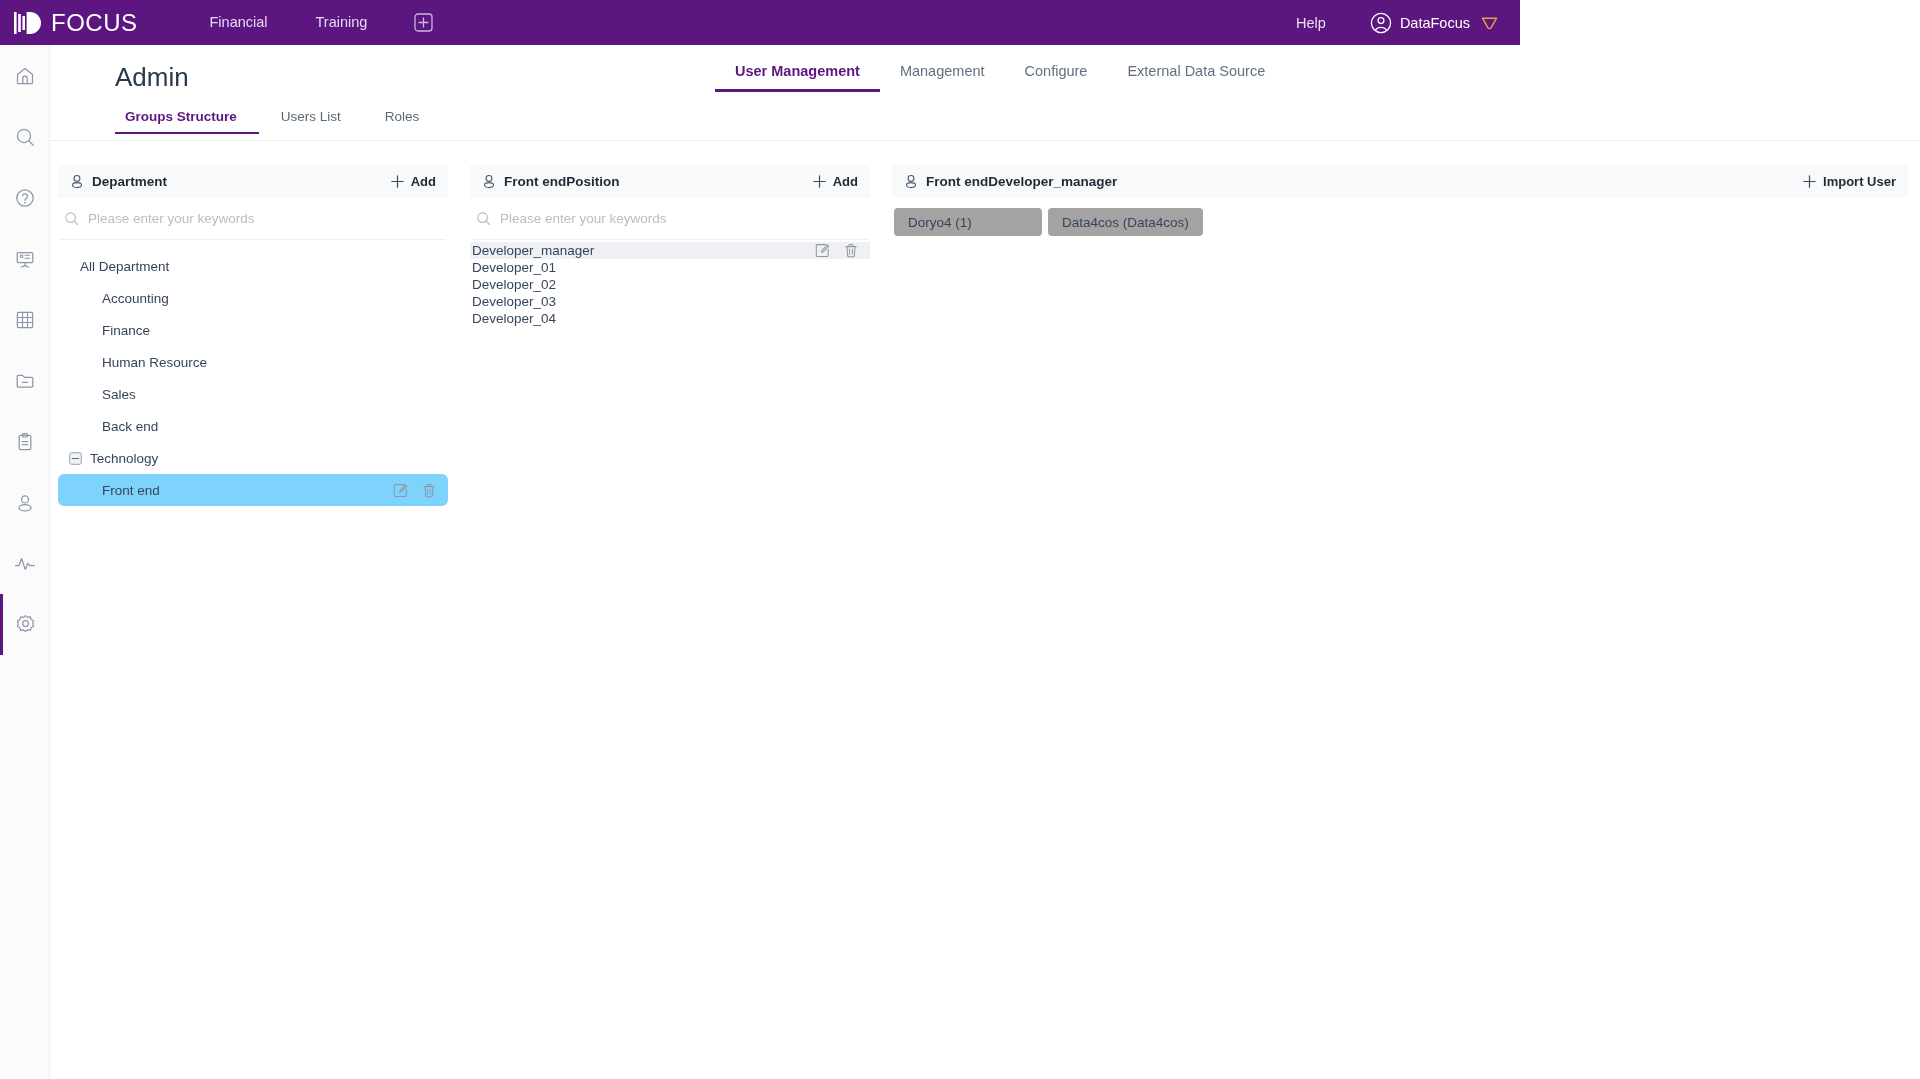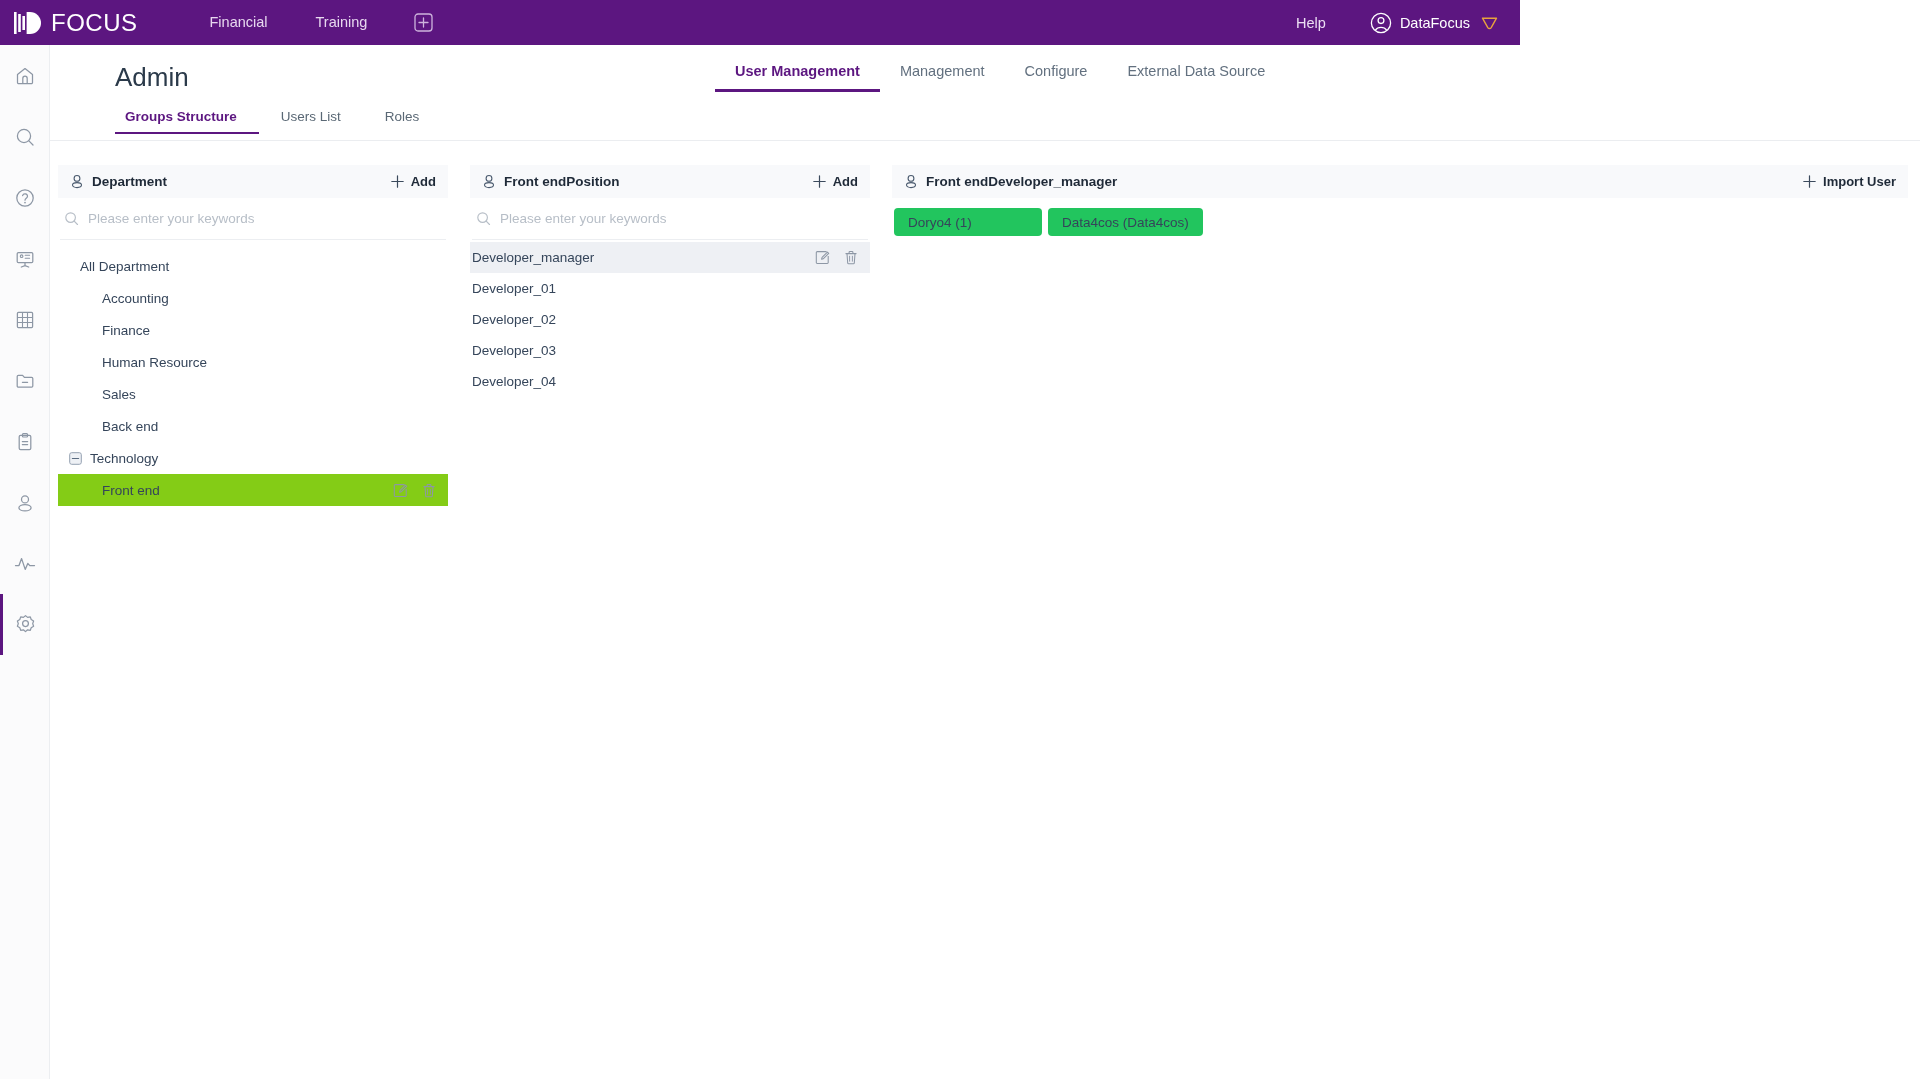--- a/index.html
+++ b/index.html
@@ -147,49 +147,49 @@
     font-size: 13.5px; color: #2b3a4a; width: 100%;
     font-family: "Liberation Sans", sans-serif;
   }
   .search-input::placeholder { color: #b7bec7; }
 
   .tree { margin-top: 10px; }
   .tree-row {
     height: 32px; display: flex; align-items: center;
     position: relative; cursor: pointer; padding-right: 12px;
   }
-  .tree-row.selected { background: #84cc16; }
+  .tree-row.selected { background: #7dd3fc; border-radius: 6px; }
   .tree-label { font-size: 13.5px; color: #35455a; white-space: nowrap; }
   .tree-toggle {
     position: absolute; left: 10px; width: 14px; height: 14px;
     display: flex; align-items: center; justify-content: center;
   }
   .row-actions {
     margin-left: auto; display: flex; gap: 14px; align-items: center;
   }
   .row-actions span { display: flex; cursor: pointer; }
 
   .lvl0 { padding-left: 22px; }
   .lvl1 { padding-left: 44px; }
   .lvl1b { padding-left: 32px; }
 
   .pos-list { margin-top: 2px; }
   .pos-row {
-    height: 31px; display: flex; align-items: center;
+    height: 17px; display: flex; align-items: center;
     padding: 0 12px 0 2px; cursor: pointer;
   }
   .pos-row.selected { background: #eef0f4; }
   .pos-label { font-size: 13.5px; color: #35455a; }
 
   .user-chips {
     display: flex; flex-wrap: wrap; gap: 6px;
     padding: 10px 0 0 2px;
   }
   .chip {
-    background: #22c55e; border-radius: 4px;
+    background: #a3a3a3; border-radius: 4px;
     height: 28px; display: flex; align-items: center;
     padding: 0 14px; font-size: 13.5px; color: #35455a;
     cursor: pointer; min-width: 148px;
   }
 </style>
 </head>
 <body>
 
 <div class="topbar">
   <div class="logo-wrap">

